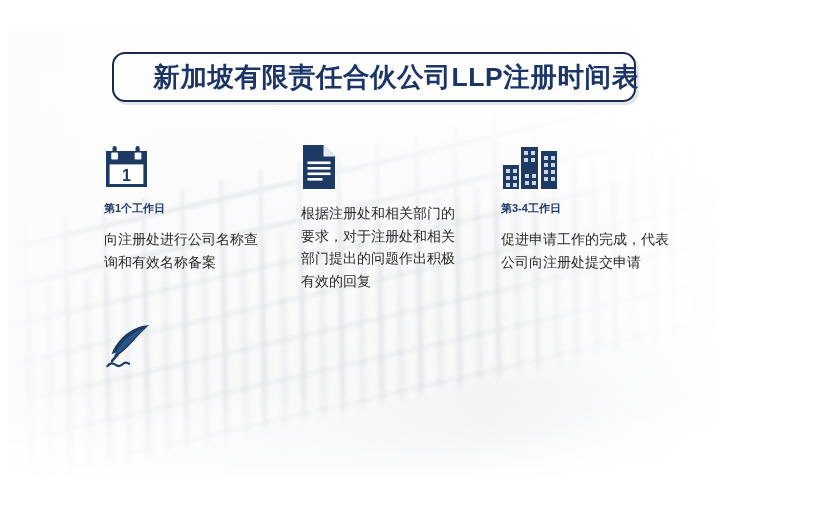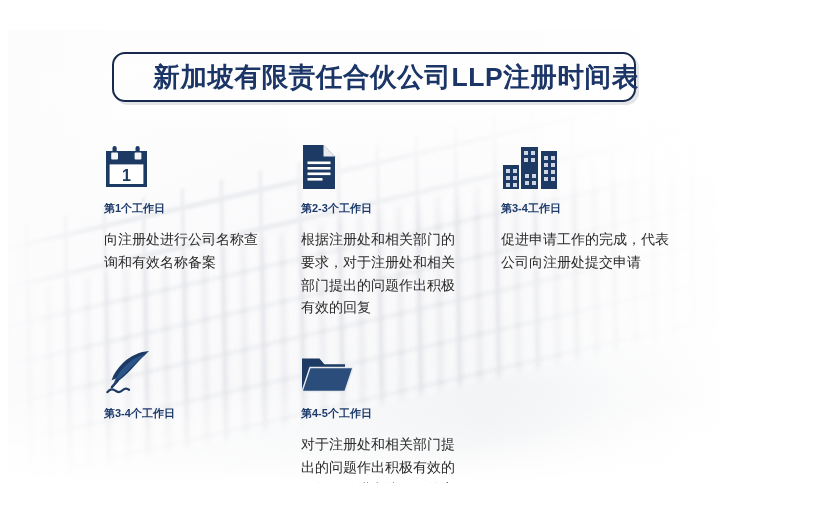--- a/index.html
+++ b/index.html
@@ -176,21 +176,20 @@
           <path d="M2 1h20.5L34 12.5V45H2Z" fill="#1c3a63"></path>
           <path d="M22.5 1 34 12.5H22.5Z" fill="#e9ebef"></path>
           <g fill="#ffffff">
             <rect x="6.5" y="17.5" width="23" height="2.6"></rect>
             <rect x="6.5" y="23" width="23" height="2.6"></rect>
             <rect x="6.5" y="28.5" width="23" height="2.6"></rect>
             <rect x="6.5" y="34" width="15" height="2.6"></rect>
           </g>
         </svg>
       </div>
-      <div class="step-head">第2-3个工作日</div>
       <div class="step-body">根据注册处和相关部门的要求，对于注册处和相关部门提出的问题作出积极有效的回复</div>
     </div>
 
     <div class="step c3">
       <div class="step-icon">
         <svg width="58" height="46" viewBox="0 0 58 46" aria-hidden="true">
           <g fill="#1c3a63">
             <rect x="20" y="3" width="17" height="42"></rect>
             <rect x="40" y="7" width="16" height="38"></rect>
             <rect x="2" y="21" width="16" height="24"></rect>
@@ -228,30 +227,17 @@
 
     <div class="step c1">
       <div class="step-icon">
         <svg width="52" height="46" viewBox="0 0 52 46" aria-hidden="true">
           <path d="M45 2c-9 .6-18.2 4.6-25.6 11.6C13.2 19.4 9.4 25.6 7.6 31.2l4.4-1.6 1.1 3.3c4.8-3.4 9.6-7.6 14-12.4 6.4-7 11.6-12.6 17.9-18.5Z" fill="#1c3a63"></path>
           <path d="M41.6 5.2C33 7.3 24.8 12.4 18.6 19.6c-4.2 4.9-7.2 10-8.8 14.5 5.6-4.4 11.2-9.3 16.2-14.6 5.6-5.9 10.6-10.2 15.6-14.3Z" fill="#2b5488"></path>
           <path d="M13.6 31.6 8 38" stroke="#1c3a63" stroke-width="2.6" fill="none" stroke-linecap="round"></path>
           <path d="M3.4 43.2c2.6-3.4 5.4-3.6 7.9-1.6 2.4 1.9 4.8 2 7.2-.3 2.2-2.1 4.5-2.3 6.6-.5" stroke="#1c3a63" stroke-width="2.2" fill="none" stroke-linecap="round"></path>
         </svg>
       </div>
-      <div class="step-head">第3-4个工作日</div>
-    </div>
-
-    <div class="step c2">
-      <div class="step-icon">
-        <svg width="52" height="42" viewBox="0 0 52 42" aria-hidden="true">
-          <path d="M1 5.5h17.5l5 6H44v6H1Z" fill="#1c3a63"></path>
-          <path d="M1 11.5h43v27H1Z" fill="#1c3a63"></path>
-          <path d="M9 14.5h43l-8 24H1Z" fill="#2a4d7c"></path>
-          <path d="M9 14.5h43l-8 24H1Z" fill="none" stroke="#e8eaee" stroke-width="1.4"></path>
-        </svg>
-      </div>
-      <div class="step-head">第4-5个工作日</div>
-      <div class="step-body">对于注册处和相关部门提出的问题作出积极有效的回复，促进申请工作的完成；准备整套公司注册文件和印章寄回给客户</div>
-    </div>
+    </div>
+
 
   </div>
 </div>
 
 </body></html>

